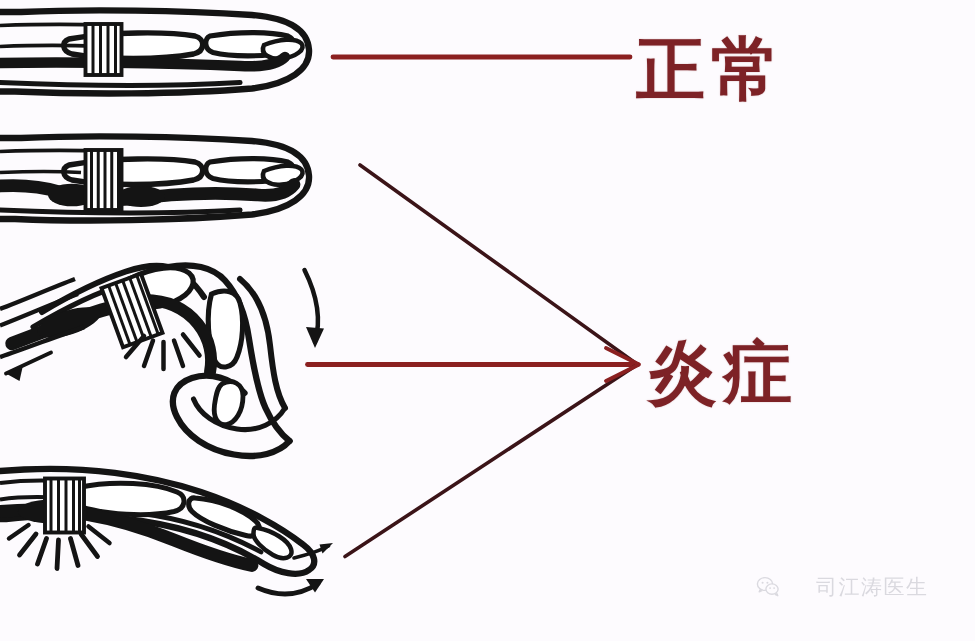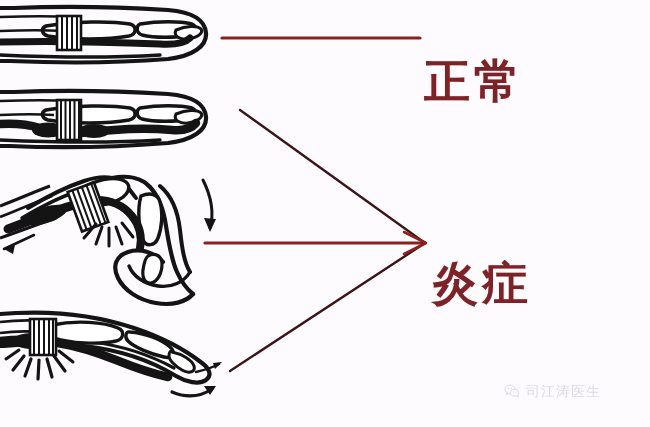--- a/index.html
+++ b/index.html
@@ -13,27 +13,26 @@
   #stage{position:absolute;inset:0;width:650px;height:427px;}
   .layer{position:absolute;left:0;top:0;width:650px;height:427px;}
   .label{
     position:absolute;
     font-family:"Liberation Serif", serif;
     font-weight:700;
     letter-spacing:4px;
     white-space:nowrap;
     color:#7d2226;
     text-shadow:0 0 1px rgba(125,34,38,.35);
-    margin-top:35px;
   }
   #label-normal{left:424px;top:16px;font-size:46px;}
   #label-inflam{left:432px;top:218px;font-size:46px;text-align:center;}
   #watermark{
     position:absolute;left:504px;top:383px;
-    display:flex;align-items:flex-start;gap:6px;
+    display:flex;align-items:flex-start;gap:24px;
     opacity:.5;
   }
   #watermark .wm-text{
     font-family:"Liberation Serif", serif;
     font-size:14px;color:#b9b9c2;letter-spacing:1px;white-space:nowrap;
   }
   #watermark .wm-icon{width:16px;height:16px;display:block;}
 </style>
 </head>
 <body>

